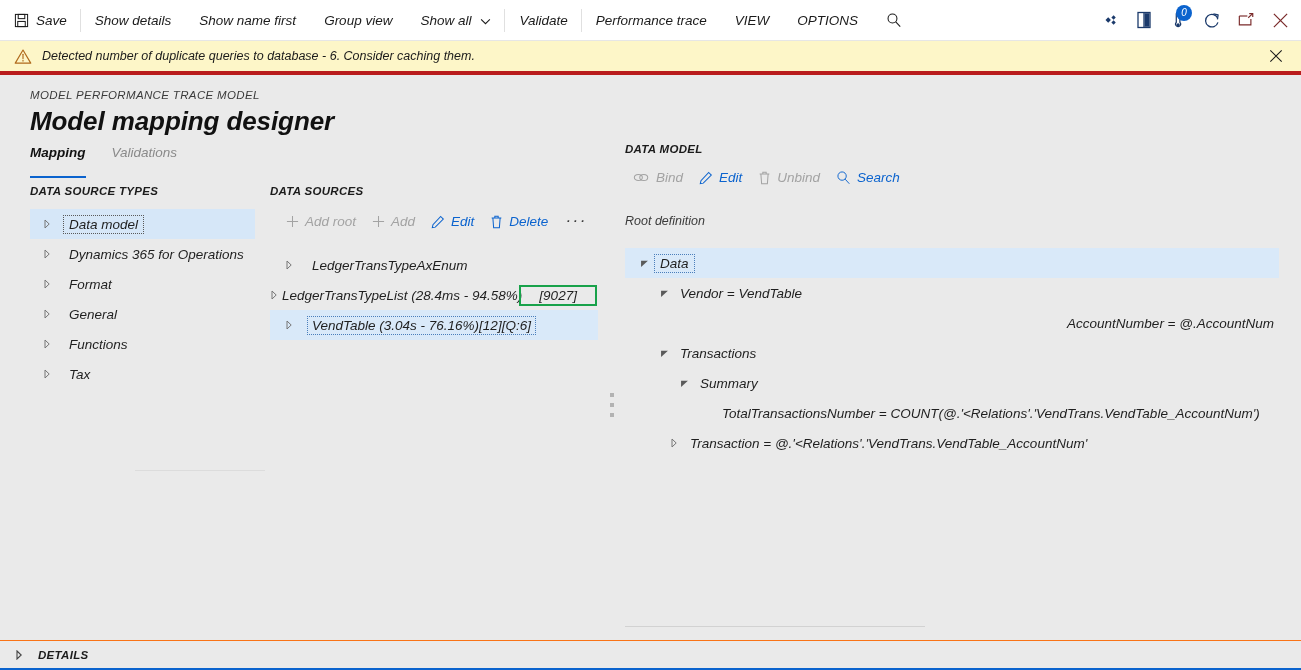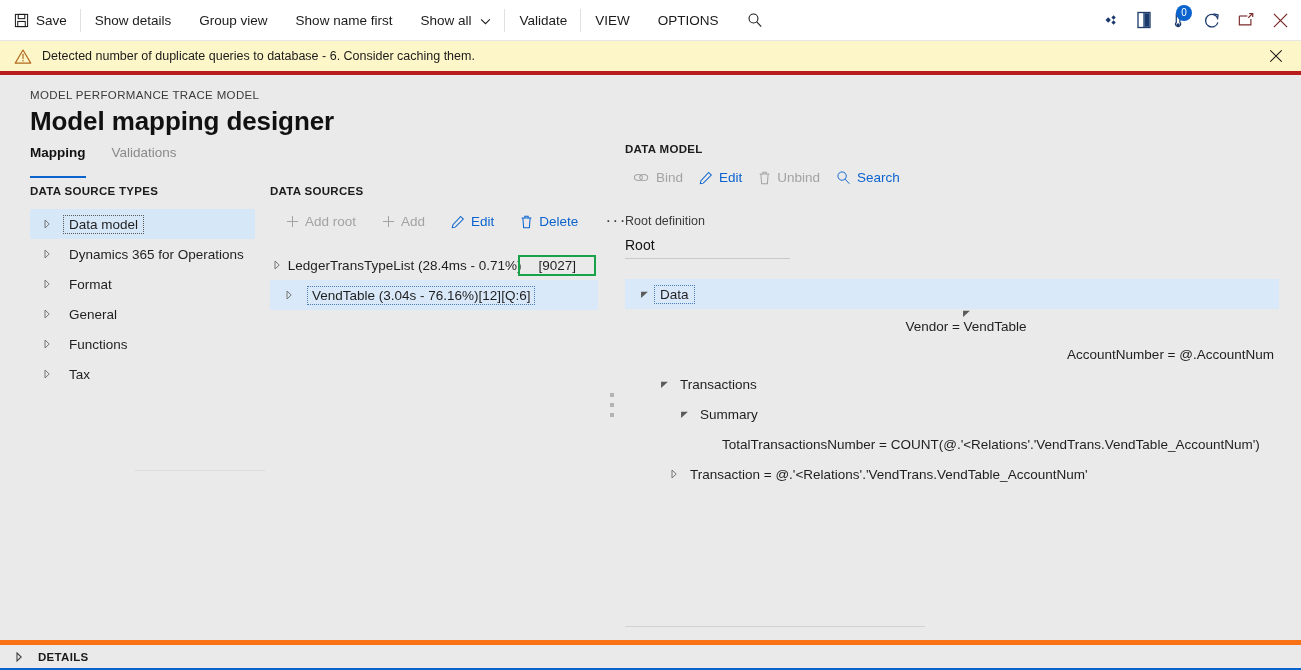--- a/index.html
+++ b/index.html
@@ -4,21 +4,21 @@
 <style>
   * { box-sizing: border-box; }
   html, body {
     margin: 0; padding: 0;
     width: 1301px; height: 670px;
     overflow: hidden;
     background: #ffffff;
     font-family: "Liberation Sans", sans-serif;
     -webkit-font-smoothing: antialiased;
   }
-  .app { position: relative; width: 1094px; height: 670px; background: #0f766e; }
+  .app { position: relative; width: 1094px; height: 670px; background: #0f766e; font-style: italic; }
 
   
   .topbar {
     position: absolute; top: 0; left: 0; width: 1301px; height: 41px;
     background: #ffffff;
     display: flex; align-items: center;
     border-bottom: 1px solid #e6e6e6;
   }
   .tb-item {
     position: relative;
@@ -107,21 +107,21 @@
   .type-row .tlabel { padding: 1px 5px; }
   .type-row.selected { background: #d6e7f8; width: 225px; }
   .type-row.selected .tlabel { outline: 1px dotted #5a5a5a; }
   .types-divider {
     position: absolute; left: 105px; top: 285px; width: 130px; height: 1px;
     background: #dcdcdc;
   }
 
   
   .col-sources { position: absolute; left: 270px; top: 110px; width: 328px; }
-  .cmdbar { display: flex; align-items: flex-start; gap: 10px; margin-top: 12px; margin-left: 8px; }
+  .cmdbar { display: flex; align-items: flex-start; gap: 0; margin-top: 12px; margin-left: 8px; }
   .cmd {
     display: flex; align-items: center; gap: 6px;
     font-size: 13.5px; padding: 5px 8px; cursor: default; white-space: nowrap;
   }
   .cmd.enabled { color: #0b63ce; }
   .cmd.disabled { color: #a3a3a3; }
   .cmd-ellipsis { font-size: 17px; color: #3b3b3b; letter-spacing: 1.5px; padding: 2px 9px; cursor: default; }
 
   .src-list { margin-top: 16px; }
   .src-row {
@@ -171,21 +171,21 @@
     width: 22px; display: flex; align-items: center; justify-content: center; color: #5a5a5a;
   }
   .tree-row .mlabel { padding: 1px 5px; white-space: nowrap; }
   .tree-row.selected { background: #d9e9f9; }
   .tree-row.selected .mlabel { outline: 1px dotted #4a7ebb; }
 
   
   .details-bar {
     position: absolute; left: 0; bottom: 0; width: 1301px; height: 30px;
     display: flex; align-items: center;
-    border-top: 5px solid #f97316;
+    border-top: 1px solid #f97316;
     border-bottom: 2px solid #0b63ce;
     background: #eaeaea;
   }
   .details-bar .twisty { width: 38px; display: flex; align-items: center; justify-content: center; color: #444; }
   .details-bar .dtext { font-size: 11.5px; font-weight: 700; color: #1b1b1b; letter-spacing: .3px; }
 </style>
 </head>
 <body>
 
 <div class="app">
@@ -201,40 +201,43 @@
         </svg>
       </span>
       <span>Save</span>
     </div>
 
     <div class="tb-item">
       <span>Show details</span>
     </div>
 
     <div class="tb-item">
+      <span>Show name first</span>
+    </div>
+
+    <div class="tb-item">
       <span>Group view</span>
-    </div>
-
-    <div class="tb-item">
-      <span>Show name first</span>
     </div>
 
     <div class="tb-item sep">
       <span>Show all</span>
       <span class="tb-caret">
         <svg class="icon-svg" width="11" height="7" viewBox="0 0 12 8" fill="none" stroke="#1b1b1b" stroke-width="1.2">
           <path d="M1 1.5 L6 6.5 L11 1.5"></path>
         </svg>
       </span>
     </div>
 
     <div class="tb-item sep">
       <span>Validate</span>
     </div>
 
+    <div class="tb-item">
+      <span>Performance trace</span>
+    </div>
 
     <div class="tb-item">
       <span>VIEW</span>
     </div>
 
     <div class="tb-item">
       <span>OPTIONS</span>
     </div>
 
     <div class="tb-item">
@@ -429,28 +432,36 @@
             </svg>
           </span>
           <span>Delete</span>
         </div>
 
         <div class="cmd-ellipsis">···</div>
       </div>
 
       <div class="src-list">
 
-
         <div class="src-row">
           <span class="twisty">
             <svg class="icon-svg" width="8" height="10" viewBox="0 0 8 10" fill="none" stroke="#767676" stroke-width="1">
                 <path d="M2 1 L6.2 5 L2 9 Z"></path>
               </svg>
           </span>
-          <span class="slabel"><span>LedgerTransTypeList (28.4ms - 0.71%)</span><span class="hl-green">[9027]</span></span>
+          <span class="slabel">LedgerTransTypeAxEnum</span>
+        </div>
+
+        <div class="src-row">
+          <span class="twisty">
+            <svg class="icon-svg" width="8" height="10" viewBox="0 0 8 10" fill="none" stroke="#767676" stroke-width="1">
+                <path d="M2 1 L6.2 5 L2 9 Z"></path>
+              </svg>
+          </span>
+          <span class="slabel"><span>LedgerTransTypeList (28.4ms - 94.58%)</span><span class="hl-green">[9027]</span></span>
         </div>
 
         <div class="src-row selected">
           <span class="twisty">
             <svg class="icon-svg" width="8" height="10" viewBox="0 0 8 10" fill="none" stroke="#767676" stroke-width="1">
                 <path d="M2 1 L6.2 5 L2 9 Z"></path>
               </svg>
           </span>
           <span class="slabel">VendTable (3.04s - 76.16%)[12][Q:6]</span>
         </div>
@@ -505,34 +516,33 @@
             <svg class="icon-svg" width="15" height="15" viewBox="0 0 18 18" fill="none" stroke="#0b63ce" stroke-width="1.15">
               <circle cx="7.3" cy="7.3" r="5"></circle>
               <path d="M11 11 L16 16.5"></path>
             </svg>
           </span>
           <span>Search</span>
         </div>
       </div>
 
       <div class="field-label">Root definition</div>
-      <div class="field-box">Root</div>
 
       <div class="tree">
 
         <div class="tree-row selected" style="padding-left:8px;">
           <span class="twisty">
             <svg class="icon-svg" width="9" height="9" viewBox="0 0 10 10" fill="#5a5a5a">
                 <path d="M1.2 2 L8.8 2 L1.2 9 Z"></path>
               </svg>
           </span>
           <span class="mlabel">Data</span>
         </div>
 
-        <div class="tree-row" style="padding-left:28px;flex-direction:column;">
+        <div class="tree-row" style="padding-left:28px;">
           <span class="twisty">
             <svg class="icon-svg" width="9" height="9" viewBox="0 0 10 10" fill="#5a5a5a">
                 <path d="M1.2 2 L8.8 2 L1.2 9 Z"></path>
               </svg>
           </span>
           <span class="mlabel">Vendor = VendTable</span>
         </div>
 
         <div class="tree-row" style="padding-left:50px;justify-content:flex-end;">
           <span class="twisty"></span>

